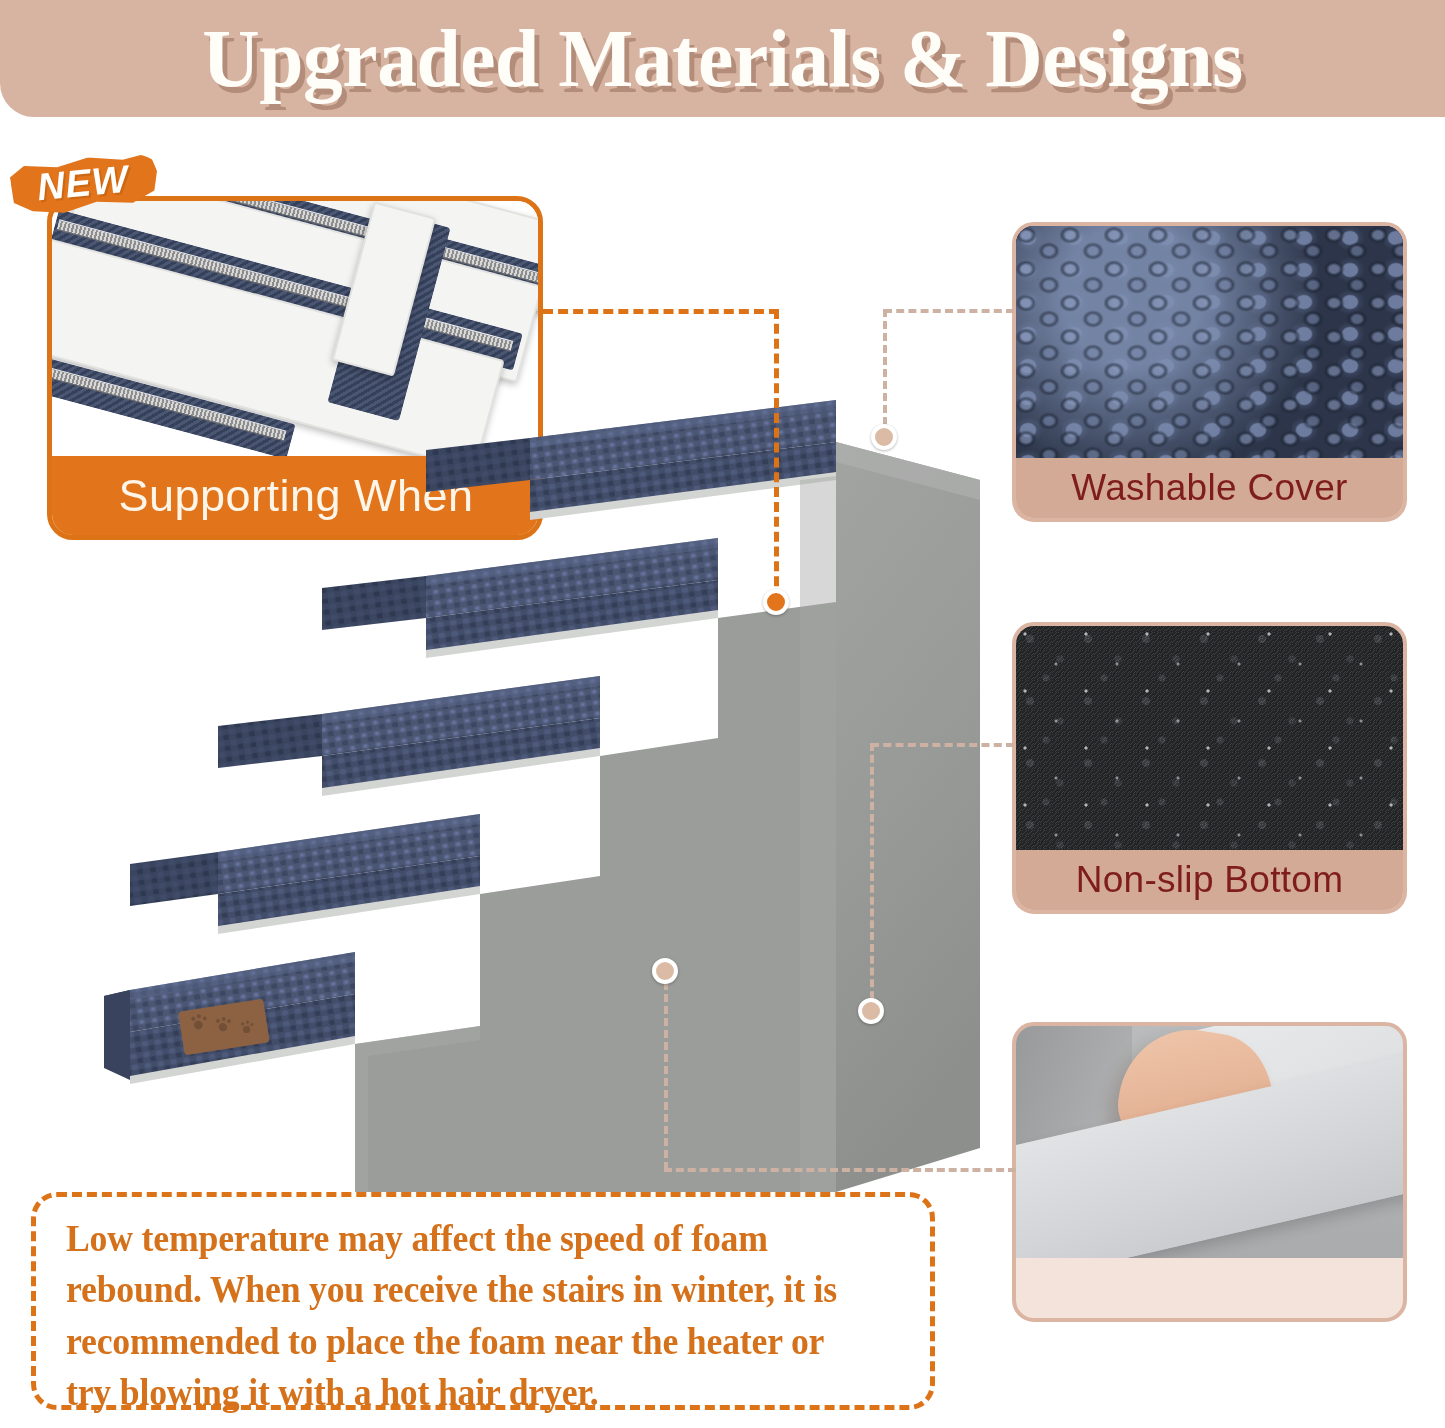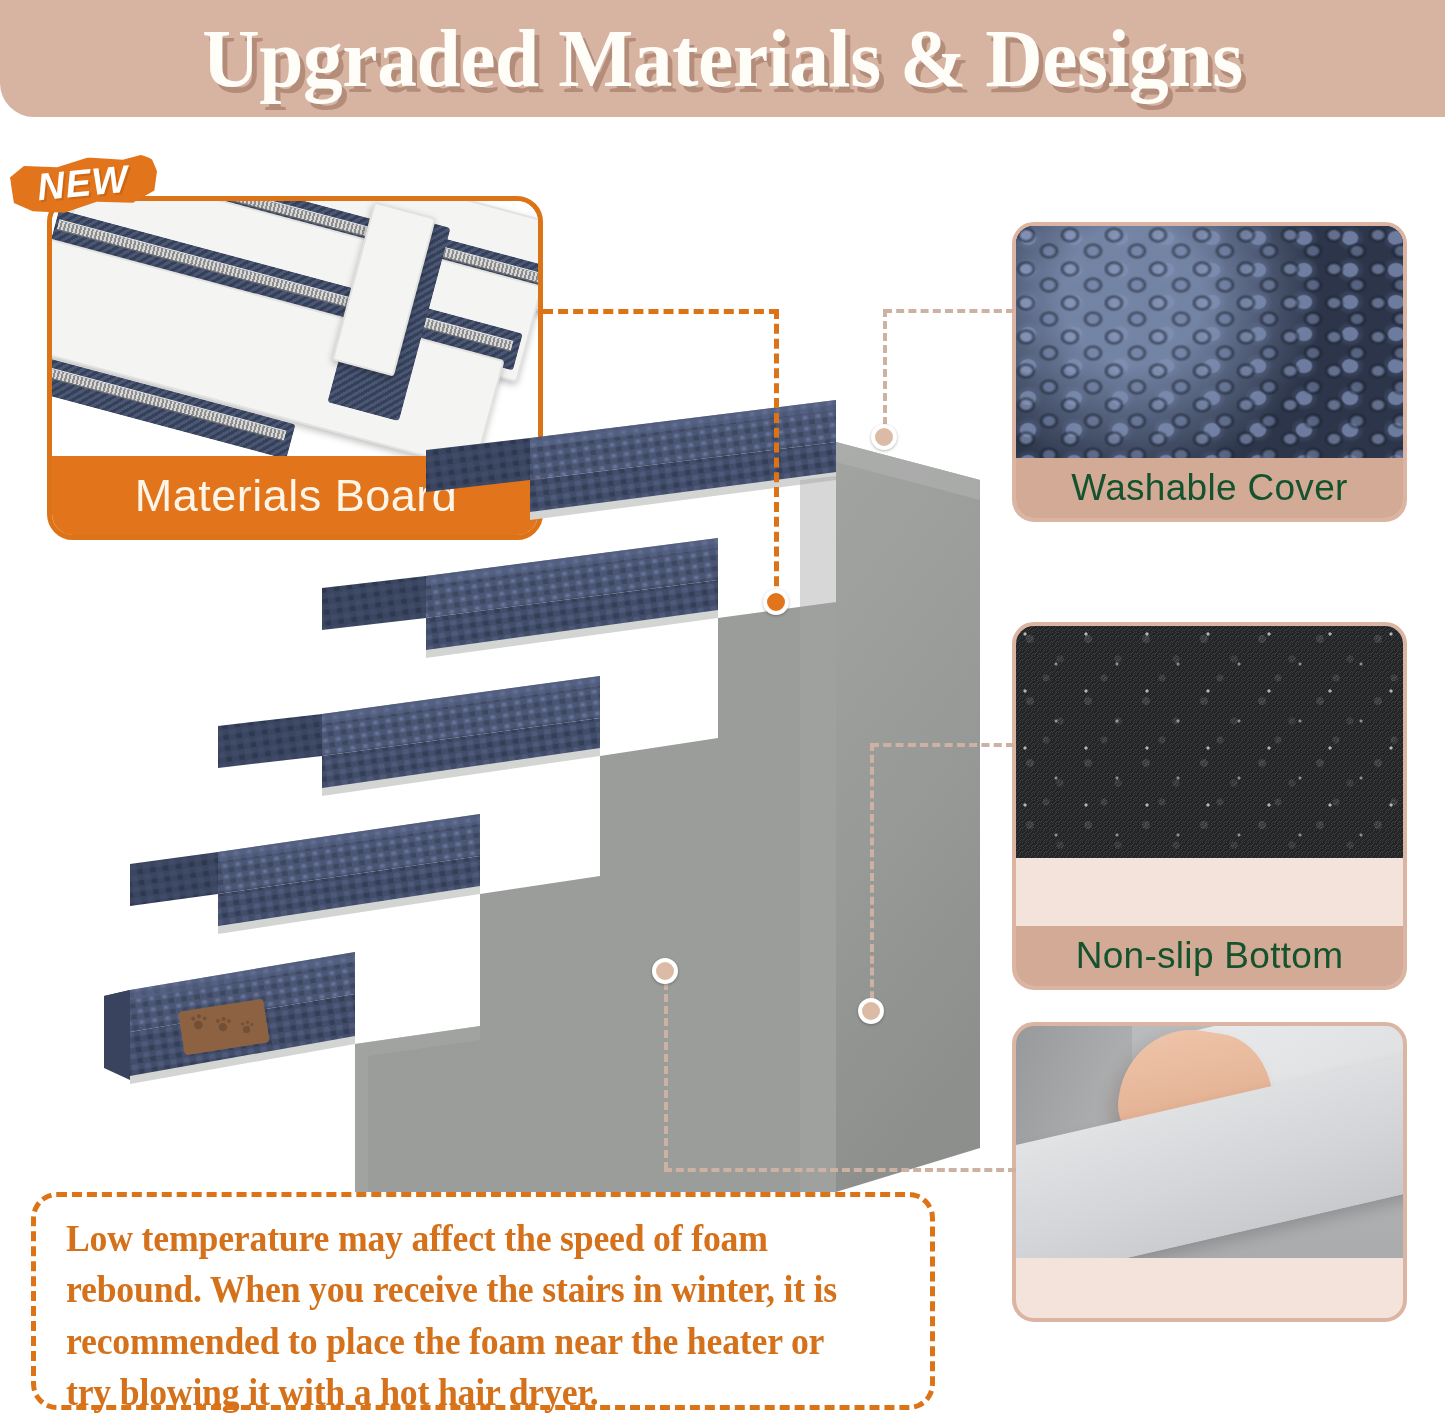--- a/index.html
+++ b/index.html
@@ -145,21 +145,21 @@
     overflow: hidden;
   }
   .fcard-label {
     position: absolute;
     left: 0; bottom: 0;
     width: 387px; height: 60px;
     background: #d3aa96;
     display: flex;
     align-items: center;
     justify-content: center;
-    color: #14532d;
+    color: #7f1d1d;
     font-size: 37px;
     letter-spacing: 0.3px;
   }
 
   
   .tex-knit {
     position: absolute; inset: 0;
     background-color: #3e4a66;
     background-image:
       radial-gradient(circle at 30% 30%, rgba(128,145,180,0.85) 0 22%, rgba(128,145,180,0) 60%),
@@ -324,36 +324,36 @@
     <div class="board-trim" style="left:-6px; top:70px; width:480px; height:38px; transform:rotate(15deg); border-radius:3px;"></div>
     <div class="zipper" style="left:-2px; top:79px; width:470px; height:9px; transform:rotate(15deg);"></div>
 
     <div class="board" style="left:-28px; top:96px; width:470px; height:110px; transform:rotate(15deg); border-radius:4px;"></div>
     <div class="board-trim" style="left:-56px; top:184px; width:300px; height:36px; transform:rotate(15deg); border-radius:3px;"></div>
     <div class="zipper" style="left:-52px; top:192px; width:290px; height:9px; transform:rotate(15deg);"></div>
 
     <div class="board-trim" style="left:300px; top:14px; width:74px; height:200px; transform:rotate(15deg); border-radius:4px;"></div>
     <div class="board" style="left:300px; top:6px; width:60px; height:160px; transform:rotate(15deg); border-radius:3px;"></div>
   </div>
-  <div class="sb-label">Materials Board</div>
+  <div class="sb-label">Supporting When</div>
 </div>
 
 <div class="new-badge">
   <div class="new-brush"></div>
   <div class="new-text">NEW</div>
 </div>
 
 <div class="fcard" style="left:1012px; top:222px; height:300px;">
   <div class="fcard-photo" style="height:232px;">
     <div class="tex-knit"></div>
   </div>
   <div class="fcard-label">Washable Cover</div>
 </div>
 
-<div class="fcard" style="left:1012px; top:622px; height:368px;">
+<div class="fcard" style="left:1012px; top:622px; height:292px;">
   <div class="fcard-photo" style="height:232px;">
     <div class="tex-nonslip"></div>
   </div>
   <div class="fcard-label">Non-slip Bottom</div>
 </div>
 
 <div class="fcard" style="left:1012px; top:1022px; height:300px;">
   <div class="fcard-photo" style="height:232px;">
     <div class="tex-foam">
       <div class="foam-shadow-l"></div>

